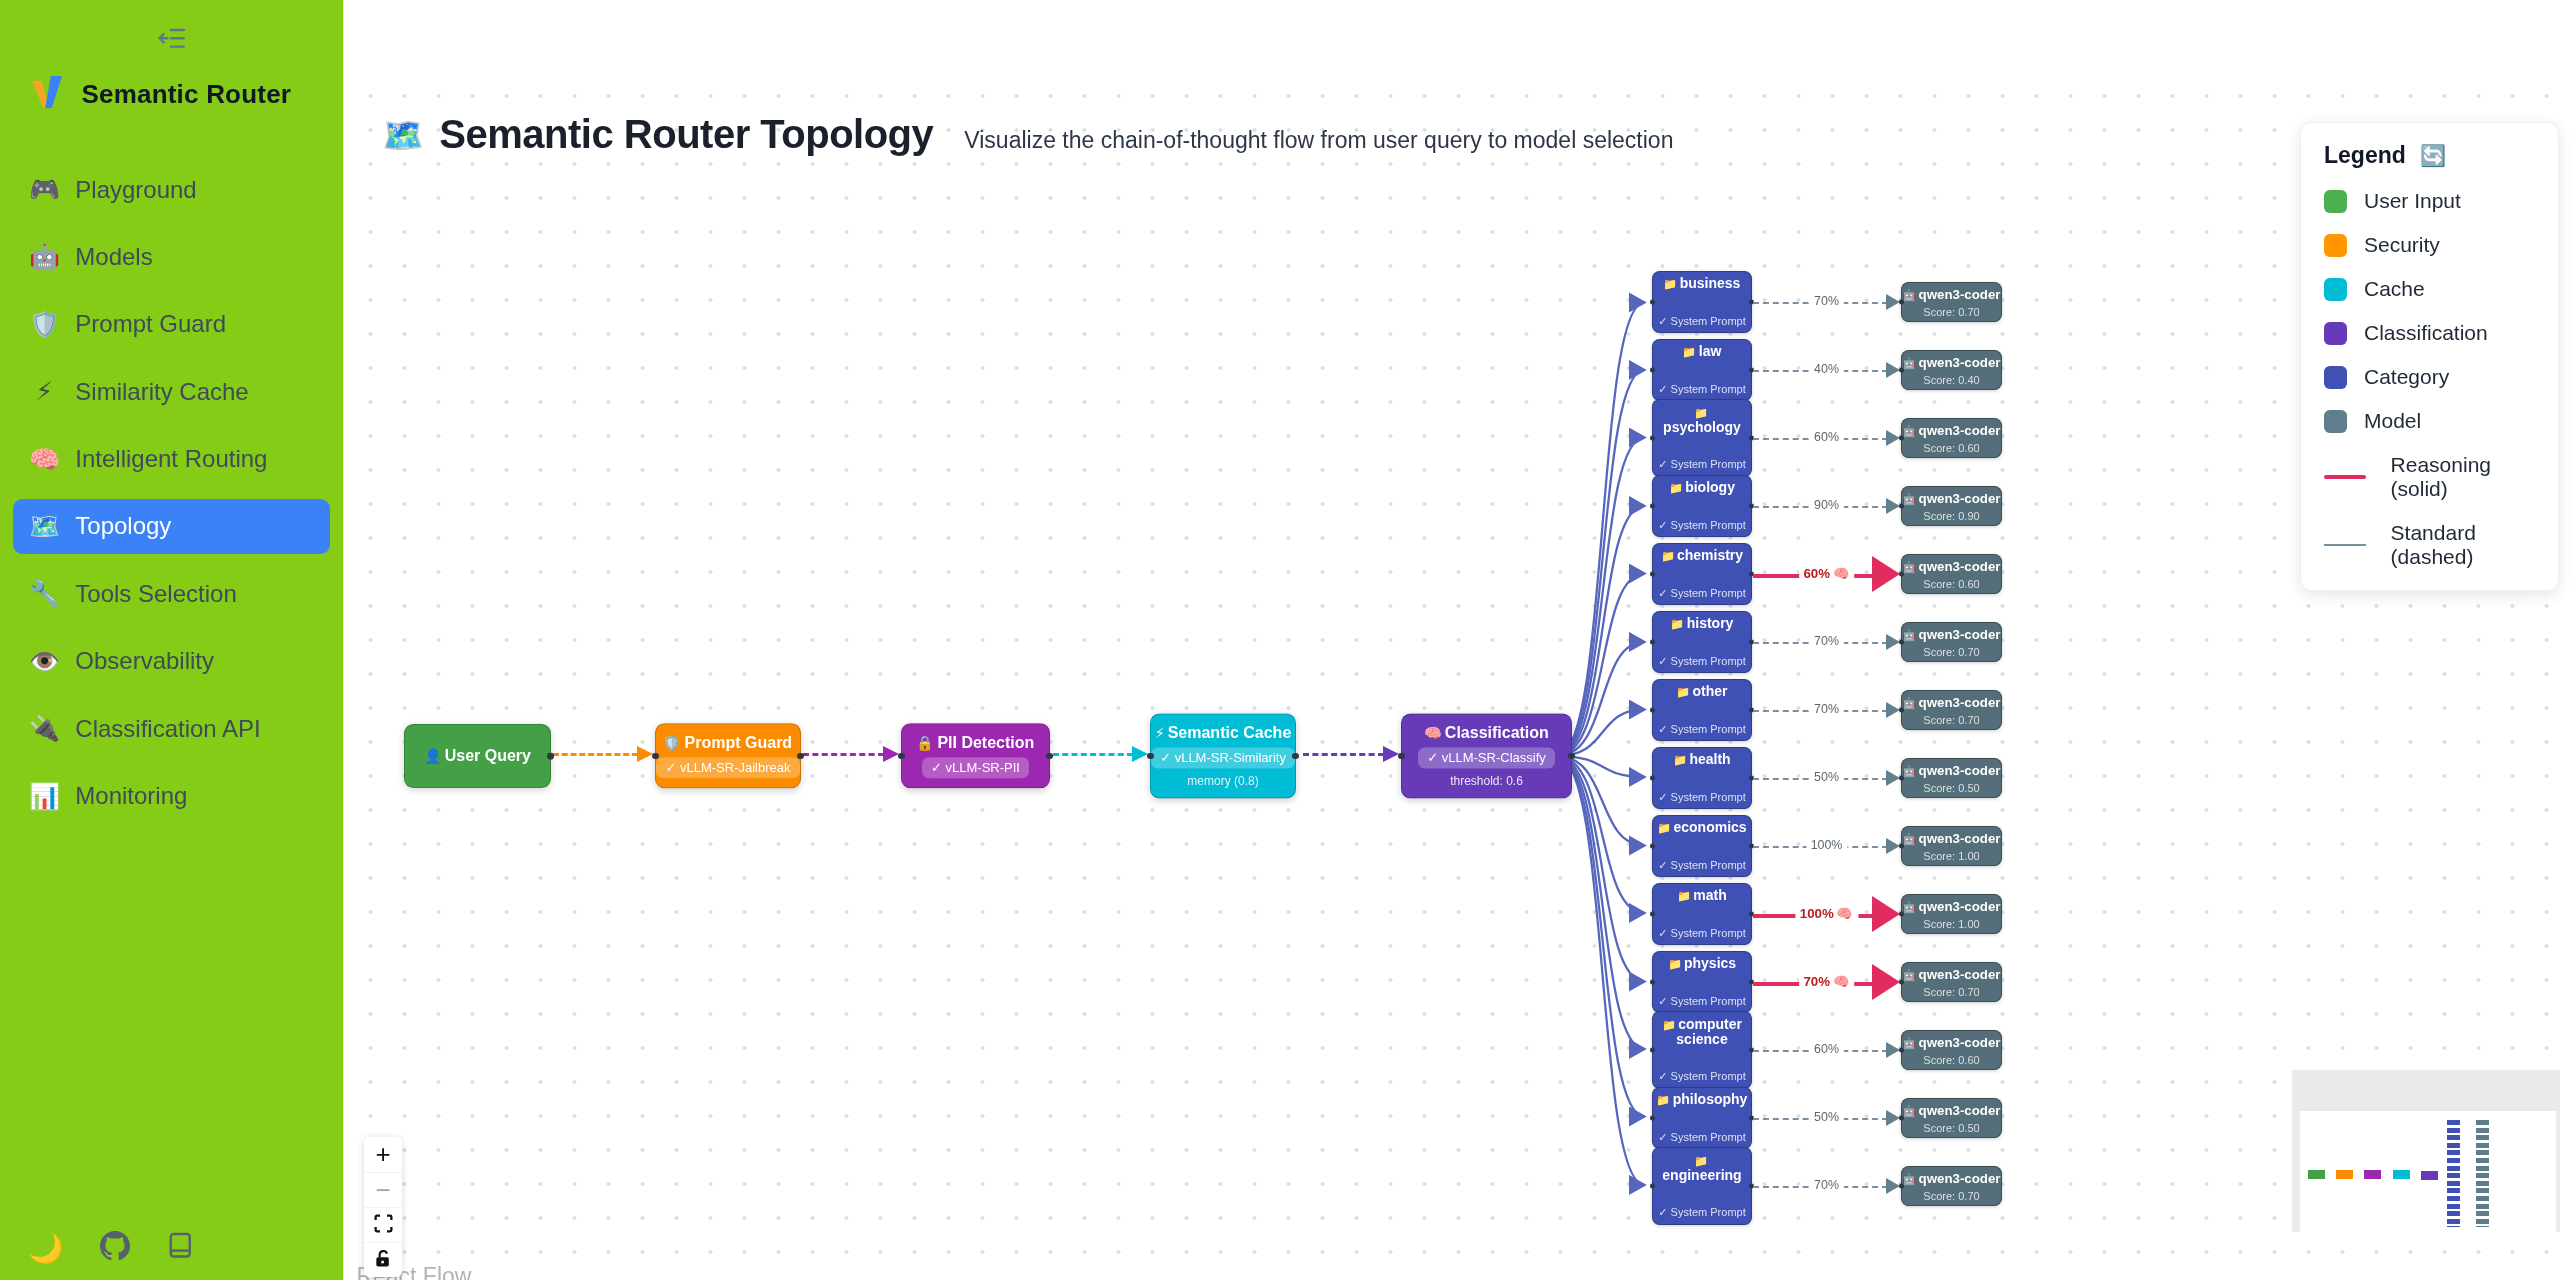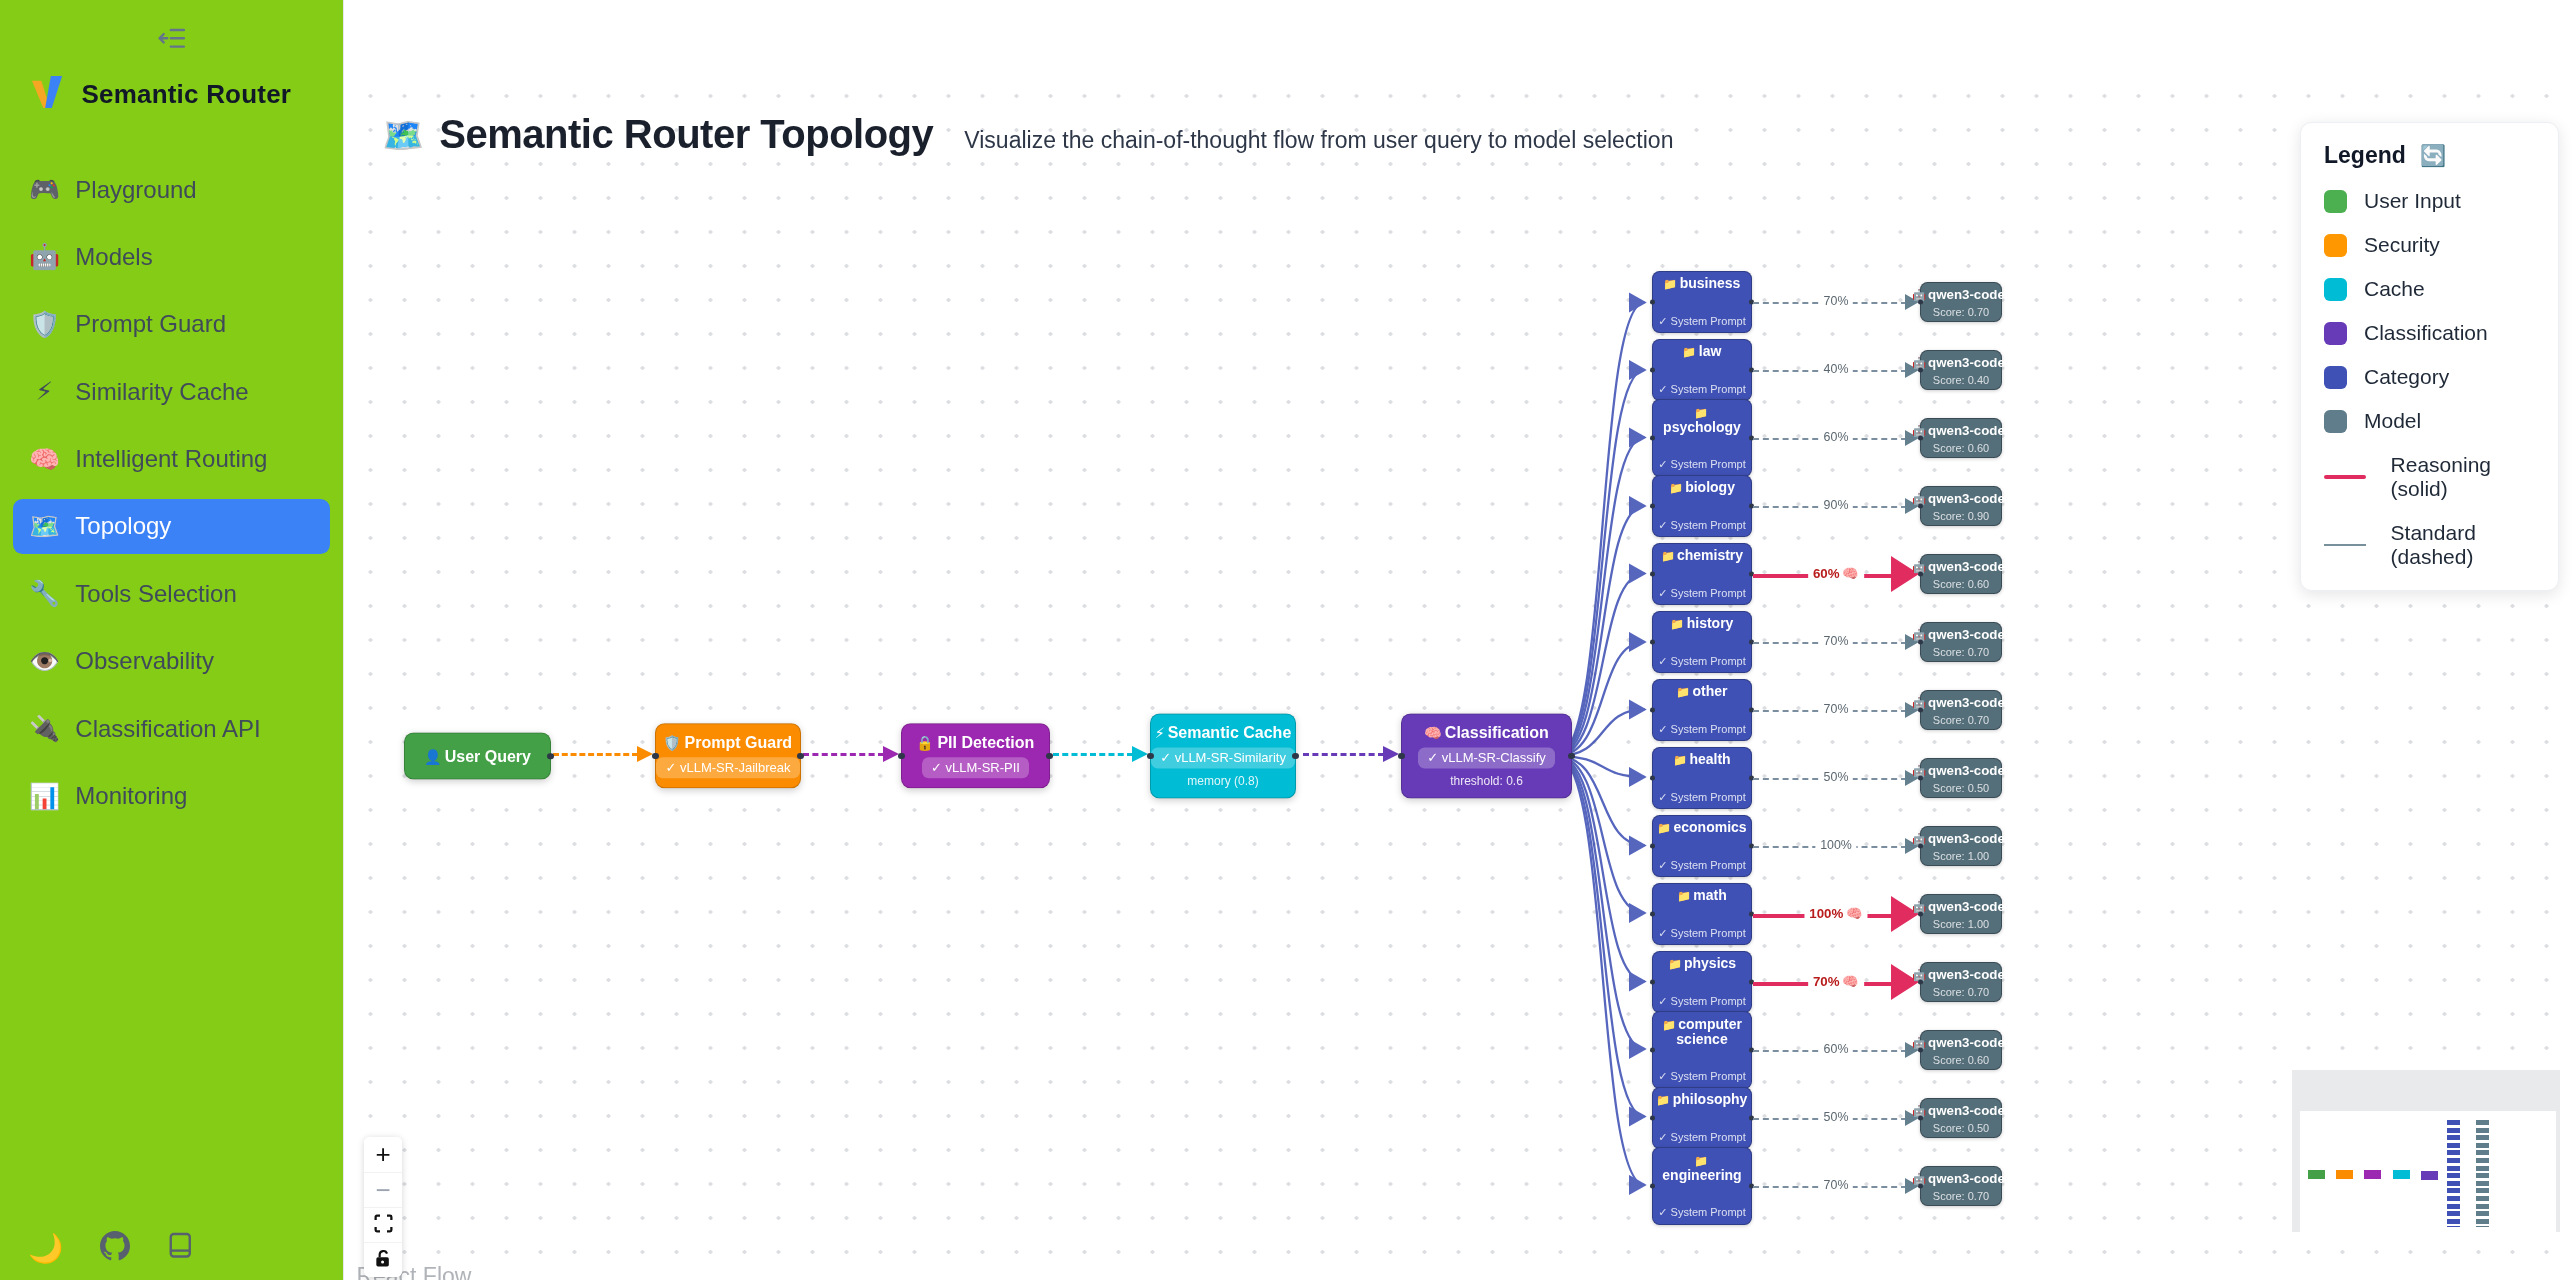--- a/index.html
+++ b/index.html
@@ -44,21 +44,21 @@
     display:flex; flex-direction:column; align-items:center; justify-content:center;
     gap:5.7px; padding:9.5px 7.6px; color:#fff; cursor:grab; z-index:6; }
   .pnode .pt { font-size:16px; font-weight:700; white-space:nowrap; }
   .pnode .pt .pic { font-size:14.3px; margin-right:2.9px; }
   .pnode .pbadge { font-size:13px; background:rgba(255,255,255,.25); border-radius:6.7px;
     padding:2.9px 9.5px; white-space:nowrap; }
   .pnode .pmeta { font-size:12px; color:rgba(255,255,255,.88); white-space:nowrap; }
   .pnode::before,.pnode::after { content:""; position:absolute; top:50%; width:6.7px; height:6.7px;
     border-radius:50%; background:#2d3748; transform:translateY(-50%); }
   .pnode::before { left:-3.8px; } .pnode::after { right:-3.8px; }
-  #pn0 { left:60px;  width:147px; height:47px; }
+  #pn0 { left:60px;  width:147px; height:64px; }
   #pn1 { left:311px; width:146px; }
   #pn2 { left:557px; width:149px; }
   #pn3 { left:806px; width:146px; }
   #pn4 { left:1057px; width:171px; }
   #pn0::before { display:none; }
 
   .pedge { position:absolute; top:755px; height:0; z-index:4; }
   .pedge .pl { position:absolute; left:0; right:15px; top:-1.9px; border-top:3.3px dashed currentColor; }
   .pedge .pa { position:absolute; right:0; top:-8.6px; width:0; height:0;
     border-left:16px solid currentColor; border-top:8.6px solid transparent; border-bottom:8.6px solid transparent; }
@@ -76,21 +76,21 @@
   .cat-node { width:100px; min-height:44px; background:#3f51b5; border:1px solid rgba(0,0,0,.25);
     border-radius:7.6px; color:#fff; display:flex; flex-direction:column; align-items:center;
     justify-content:center; padding:4.8px 2.9px; position:relative; cursor:grab; box-shadow:0 1px 3.8px rgba(0,0,0,.2);gap:20px; }
   .cat-node .ct { font-size:14px; font-weight:700; line-height:1.1; text-align:center; }
   .cat-node .ct .fic { font-size:11.4px; margin-right:1.9px; }
   .cat-node .cs { font-size:11px; color:rgba(255,255,255,.82); margin-top:2.9px; white-space:nowrap; }
   .cat-node::before,.cat-node::after { content:""; position:absolute; top:50%; width:4.8px; height:4.8px;
     border-radius:50%; background:#2d3748; transform:translateY(-50%); }
   .cat-node::before { left:-2.9px; } .cat-node::after { right:-2.9px; }
 
-  .model-node { width:82px; min-height:38px; background:#546e7a; border:1px solid rgba(0,0,0,.3);
+  .model-node { width:101px; min-height:38px; background:#546e7a; border:1px solid rgba(0,0,0,.3);
     border-radius:7.6px; color:#fff; display:flex; flex-direction:column; align-items:center;
     justify-content:center; padding:3.8px 2.9px; position:relative; cursor:grab; box-shadow:0 1px 3.8px rgba(0,0,0,.2); }
   .model-node .mt { font-size:13.3px; font-weight:700; white-space:nowrap; }
   .model-node .mt .mic { font-size:11.4px; margin-right:1.9px; }
   .model-node .ms { font-size:11px; color:rgba(255,255,255,.78); margin-top:4px; white-space:nowrap; }
   .model-node::before { content:""; position:absolute; top:50%; left:-2.9px; width:4.8px; height:4.8px;
     border-radius:50%; background:#2d3748; transform:translateY(-50%); }
 
   .edge { flex:1; position:relative; height:44px; }
   .edge .eline { position:absolute; left:1px; right:13.3px; top:50%; border-top:2.3px dashed #7b8ea0; }

